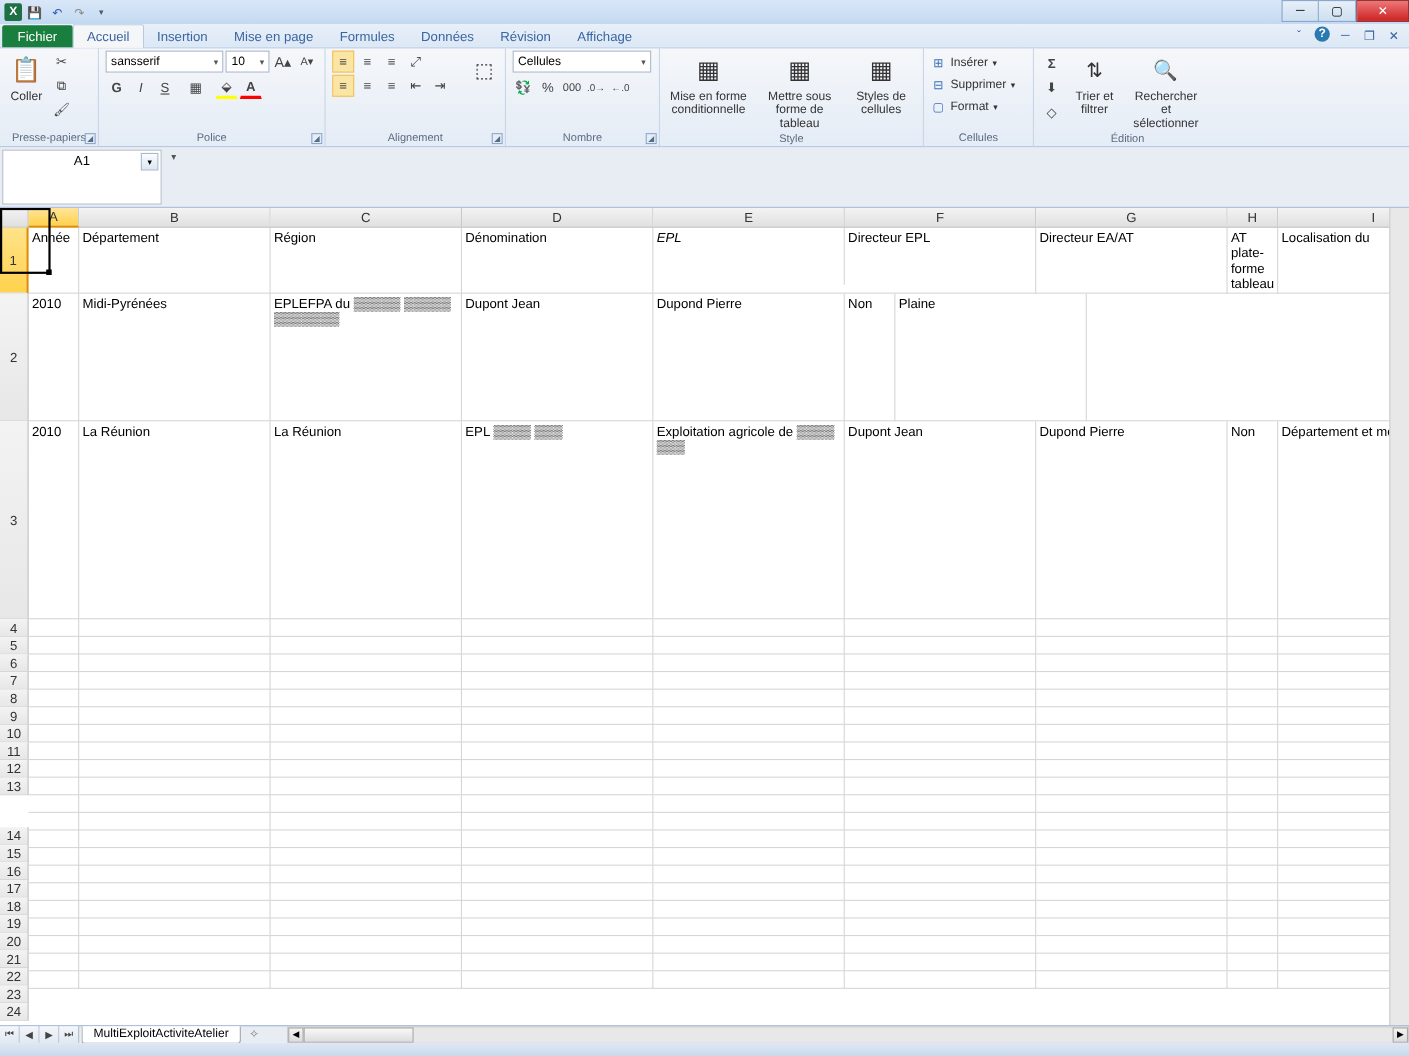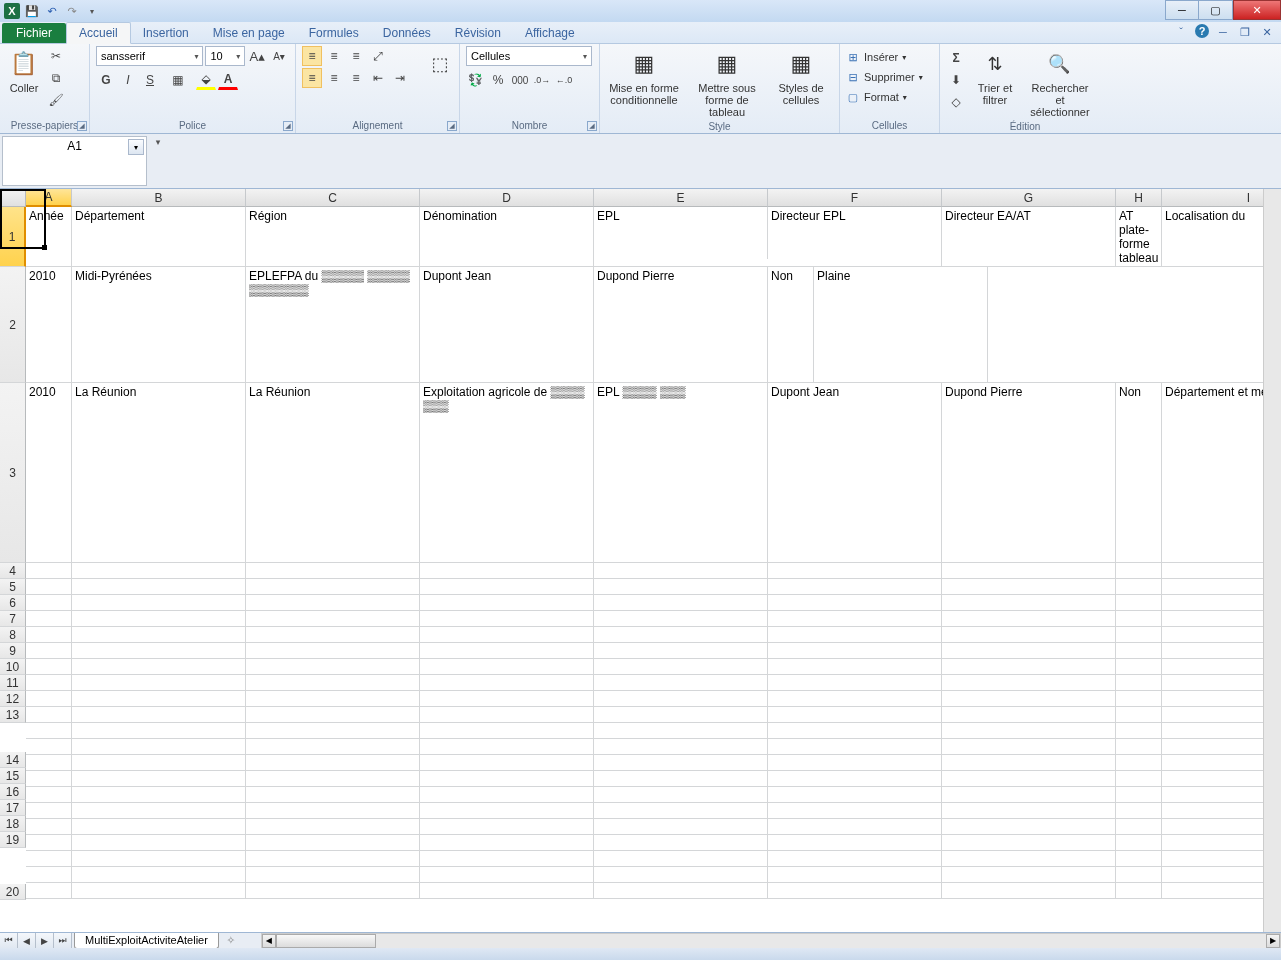--- a/index.html
+++ b/index.html
@@ -299,53 +299,53 @@
       <div class="rh" style="height: 16px;">10</div>
       <div class="rh" style="height: 16px;">11</div>
       <div class="rh" style="height: 16px;">12</div>
       <div class="rh" style="height: 16px;">13</div>
       <div class="rh" style="height: 16px; margin-top: 29px;">14</div>
       <div class="rh" style="height: 16px;">15</div>
       <div class="rh" style="height: 16px;">16</div>
       <div class="rh" style="height: 16px;">17</div>
       <div class="rh" style="height: 16px;">18</div>
       <div class="rh" style="height: 16px;">19</div>
-      <div class="rh" style="height: 16px; margin-top: 36px;">20</div>
-      <div class="rh" style="height: 16px; margin-top: 40px;">21</div>
+      <div class="rh" style="height: 16px;">20</div>
+      <div class="rh" style="height: 16px;">21</div>
       <div class="rh" style="height: 16px;">22</div>
       <div class="rh" style="height: 16px;">23</div>
       <div class="rh" style="height: 16px;">24</div>
     </div>
   <div class="cells" id="cells">
       <div class="row" style="height: 60px;">
         <div class="cell" style="width: 46px; height: 60px;">Année</div>
         <div class="cell" style="width: 174px; height: 60px;">Département</div>
         <div class="cell" style="width: 174px; height: 60px;">Région</div>
         <div class="cell" style="width: 174px; height: 60px;">Dénomination</div>
-        <div class="cell" style="width: 174px; height: 52px;">EPL</div>
+        <div class="cell" style="width: 174px; height: 52px; font-style: italic;">EPL</div>
         <div class="cell" style="width: 174px; height: 60px;">Directeur EPL</div>
         <div class="cell" style="width: 174px; height: 60px;">Directeur EA/AT</div>
         <div class="cell" style="width: 46px; height: 60px;">AT plate-forme tableau</div>
         <div class="cell" style="width: 174px; height: 60px;">Localisation du</div>
       </div>
       <div class="row" style="height: 116px;">
         <div class="cell" style="width: 46px; height: 116px;">2010</div>
         <div class="cell" style="width: 174px; height: 116px;">Midi-Pyrénées</div>
         <div class="cell" style="width: 174px; height: 116px;">EPLEFPA du ▒▒▒▒▒ ▒▒▒▒▒ ▒▒▒▒▒▒▒</div>
         <div class="cell" style="width: 174px; height: 116px;">Dupont Jean</div>
         <div class="cell" style="width: 174px; height: 116px;">Dupond Pierre</div>
         <div class="cell" style="width: 46px; height: 116px;">Non</div>
         <div class="cell" style="width: 174px; height: 116px;">Plaine</div>
       </div>
       <div class="row" style="height: 180px;">
         <div class="cell" style="width: 46px; height: 180px;">2010</div>
         <div class="cell" style="width: 174px; height: 180px;">La Réunion</div>
         <div class="cell" style="width: 174px; height: 180px;">La Réunion</div>
+        <div class="cell" style="width: 174px; height: 180px;">EPL ▒▒▒▒ ▒▒▒</div>
         <div class="cell" style="width: 174px; height: 180px;">Exploitation agricole de ▒▒▒▒ ▒▒▒</div>
-        <div class="cell" style="width: 174px; height: 180px;">EPL ▒▒▒▒ ▒▒▒</div>
         <div class="cell" style="width: 174px; height: 180px;">Dupont Jean</div>
         <div class="cell" style="width: 174px; height: 180px;">Dupond Pierre</div>
         <div class="cell" style="width: 46px; height: 180px;">Non</div>
         <div class="cell" style="width: 174px; height: 180px;">Département et mer (DROM)</div>
       </div>
       <div class="row" style="height: 16px;">
         <div class="cell" style="width: 46px; height: 16px;"></div>
         <div class="cell" style="width: 174px; height: 16px;"></div>
         <div class="cell" style="width: 174px; height: 16px;"></div>
         <div class="cell" style="width: 174px; height: 16px;"></div>

